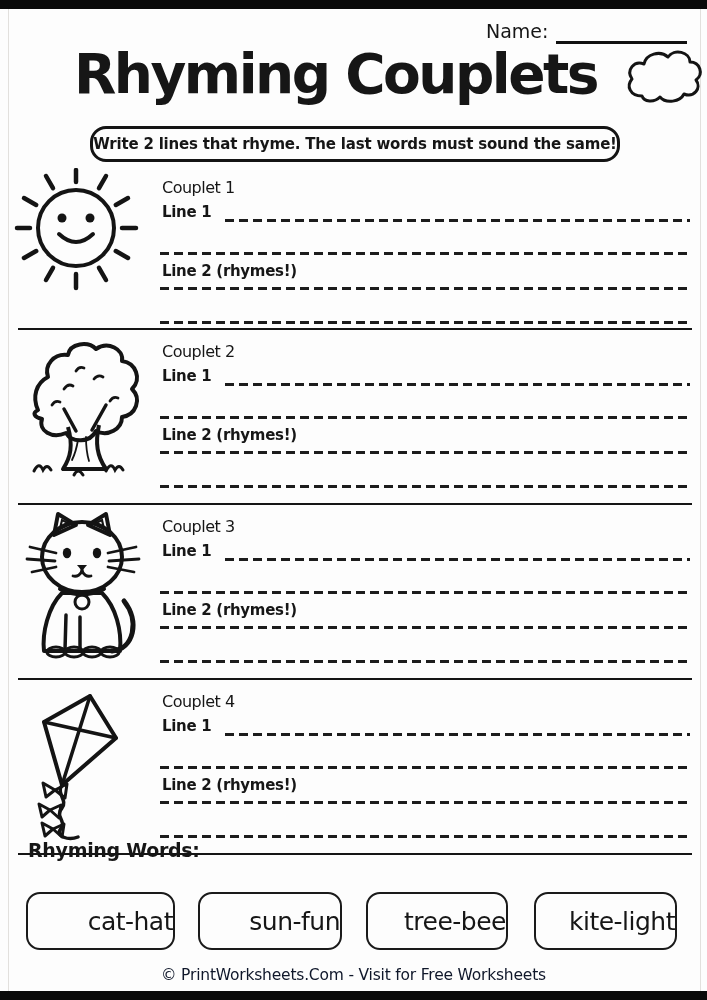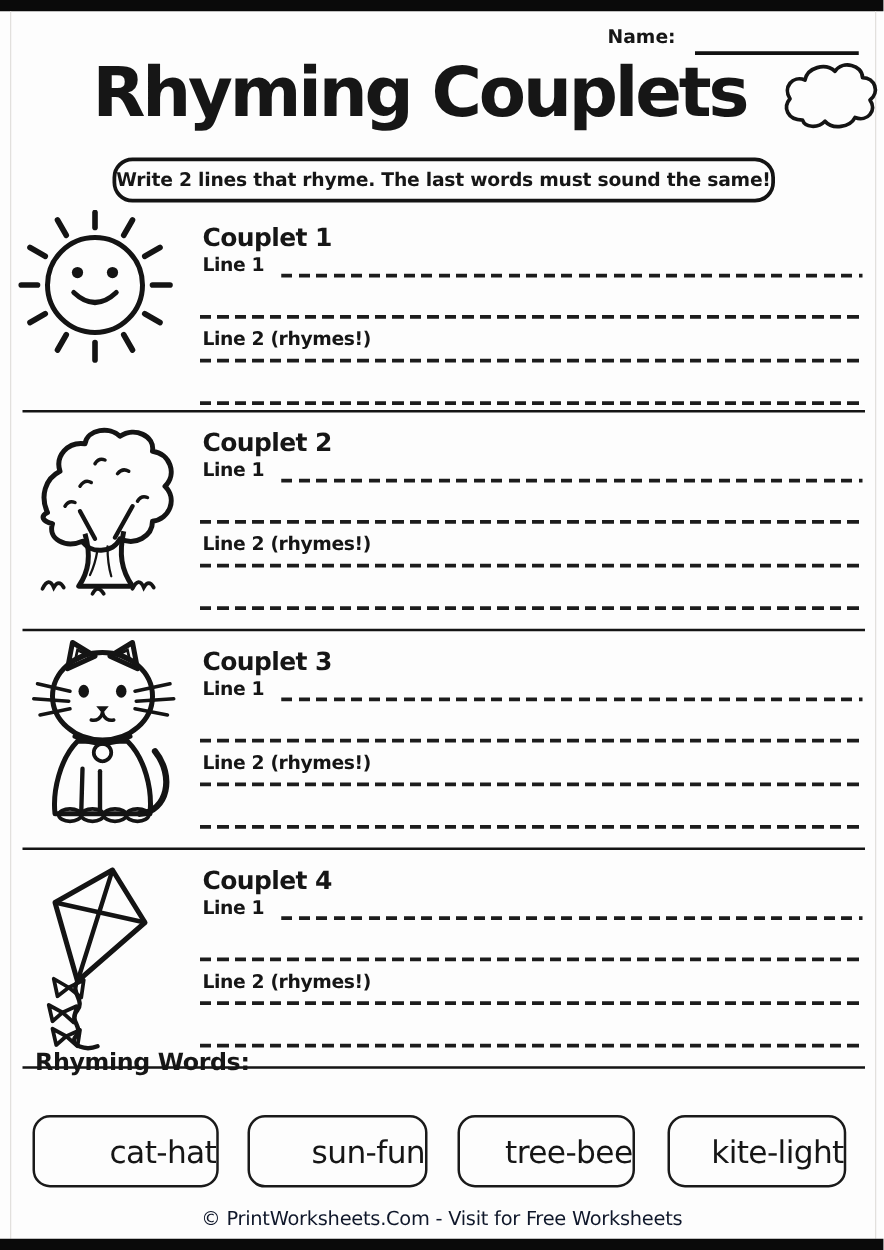--- a/index.html
+++ b/index.html
@@ -8,43 +8,43 @@
     position:relative; width:707px; height:1000px; overflow:hidden;
     background:#fdfdfd; color:#161616;
     font-family:"DejaVu Sans","Liberation Sans",sans-serif;
   }
   .bar { position:absolute; left:0; width:707px; background:#0a0a0a; }
   .bar-top { top:0; height:9px; }
   .bar-bottom { top:991px; height:9px; }
   .scan-edge { position:absolute; top:9px; height:982px; width:1px; background:#e2e0dd; }
   .edge-l { left:8px; } .edge-r { left:700px; }
 
-  .name-label { position:absolute; left:486px; top:20px; font-size:15px; font-weight:bold; }
+  .name-label { position:absolute; left:486px; top:20px; font-size:19px; font-weight:normal; }
   .name-line { position:absolute; left:556px; top:41px; width:131px; height:2.5px; background:#111; }
 
   .title {
     position:absolute; left:0; right:36px; top:42px; text-align:center;
     font-size:55px; font-weight:bold; letter-spacing:-2.5px; white-space:nowrap;
   }
   .cloud { position:absolute; left:620px; top:44px; }
 
   .instruction {
     position:absolute; left:90px; top:126px; width:530px; height:36px;
     border:3px solid #141414; border-radius:16px; background:#fdfdfd;
-    display:flex; align-items:center; justify-content:flex-start;
+    display:flex; align-items:center; justify-content:center;
     font-size:15px; font-weight:bold; letter-spacing:-0.2px; white-space:nowrap;
   }
 
   .sec { position:absolute; left:18px; width:674px; border-bottom:2.5px solid #151515; }
   .sec1 { top:166px; height:164px; }
   .sec2 { top:330px; height:175px; }
   .sec3 { top:505px; height:175px; }
   .sec4 { top:680px; height:175px; }
 
-  .cpl-h { position:absolute; left:144px; top:12px; font-size:20px; font-weight:bold; letter-spacing:-0.5px; }
+  .cpl-h { position:absolute; left:144px; top:12px; font-size:16px; font-weight:normal; letter-spacing:-0.5px; }
   .lbl  { position:absolute; left:144px; font-size:15px; font-weight:bold; letter-spacing:-0.3px; }
   .l1 { top:37px; } .l2 { top:96px; }
   .dash {
     position:absolute; height:3px;
     background:repeating-linear-gradient(90deg,#1c1c1c 0 9px,transparent 9px 14px);
   }
   .d1  { left:207px; right:2px; top:53px; }
   .db1 { left:142px; right:2px; top:86px; }
   .d2  { left:142px; right:2px; top:121px; }
   .db2 { left:142px; right:2px; top:155px; }

